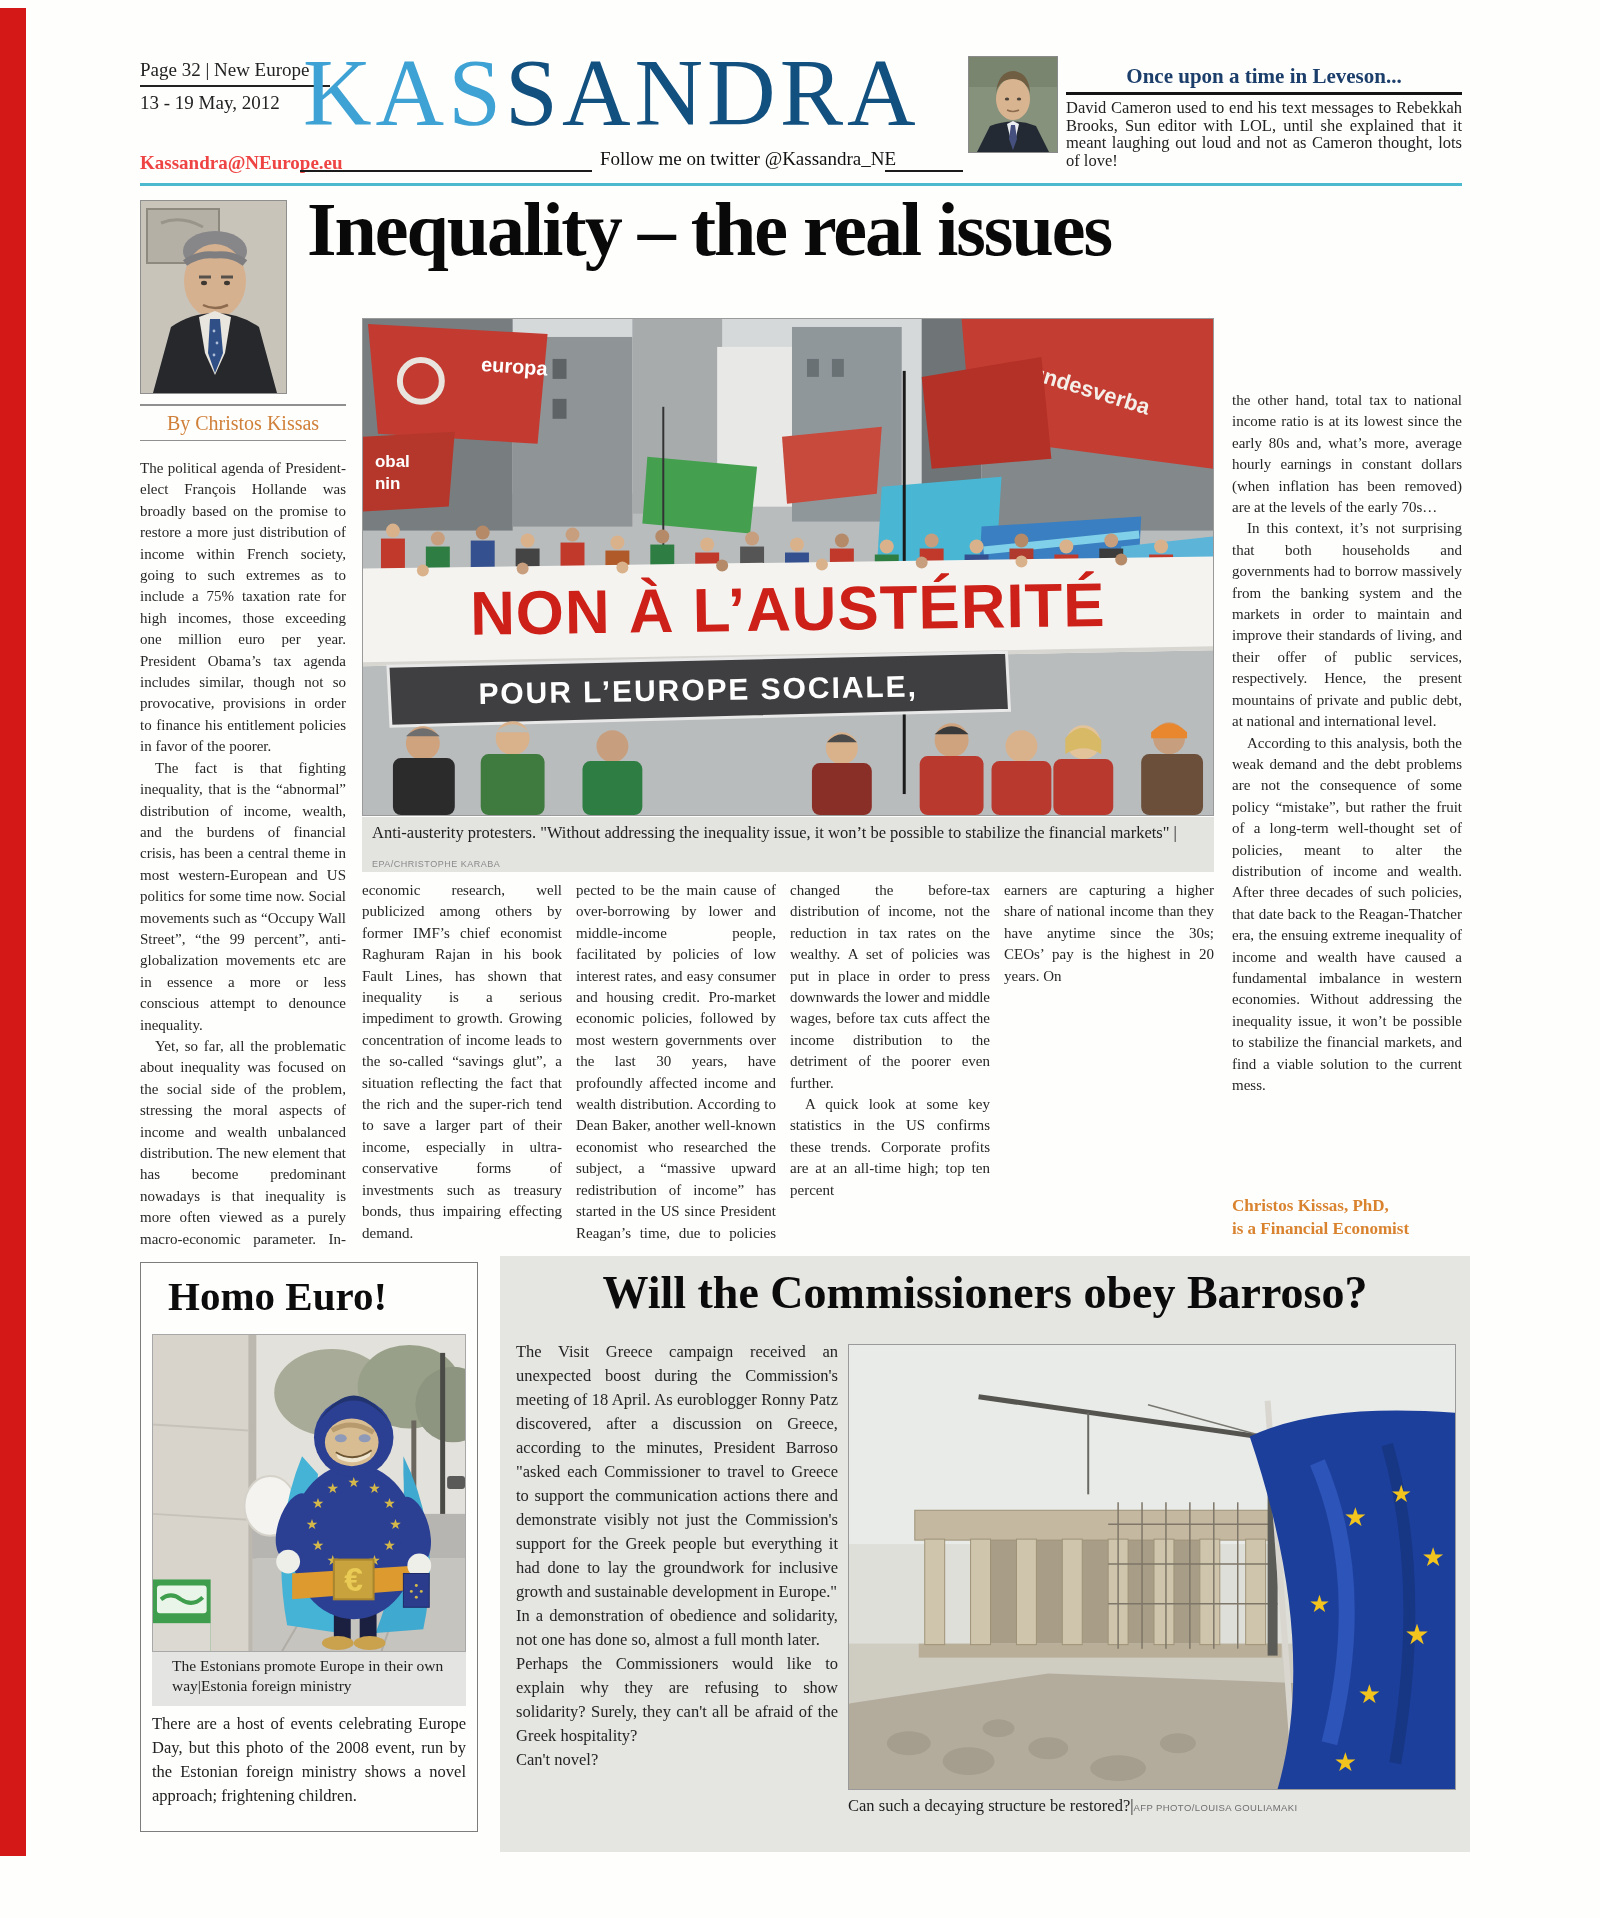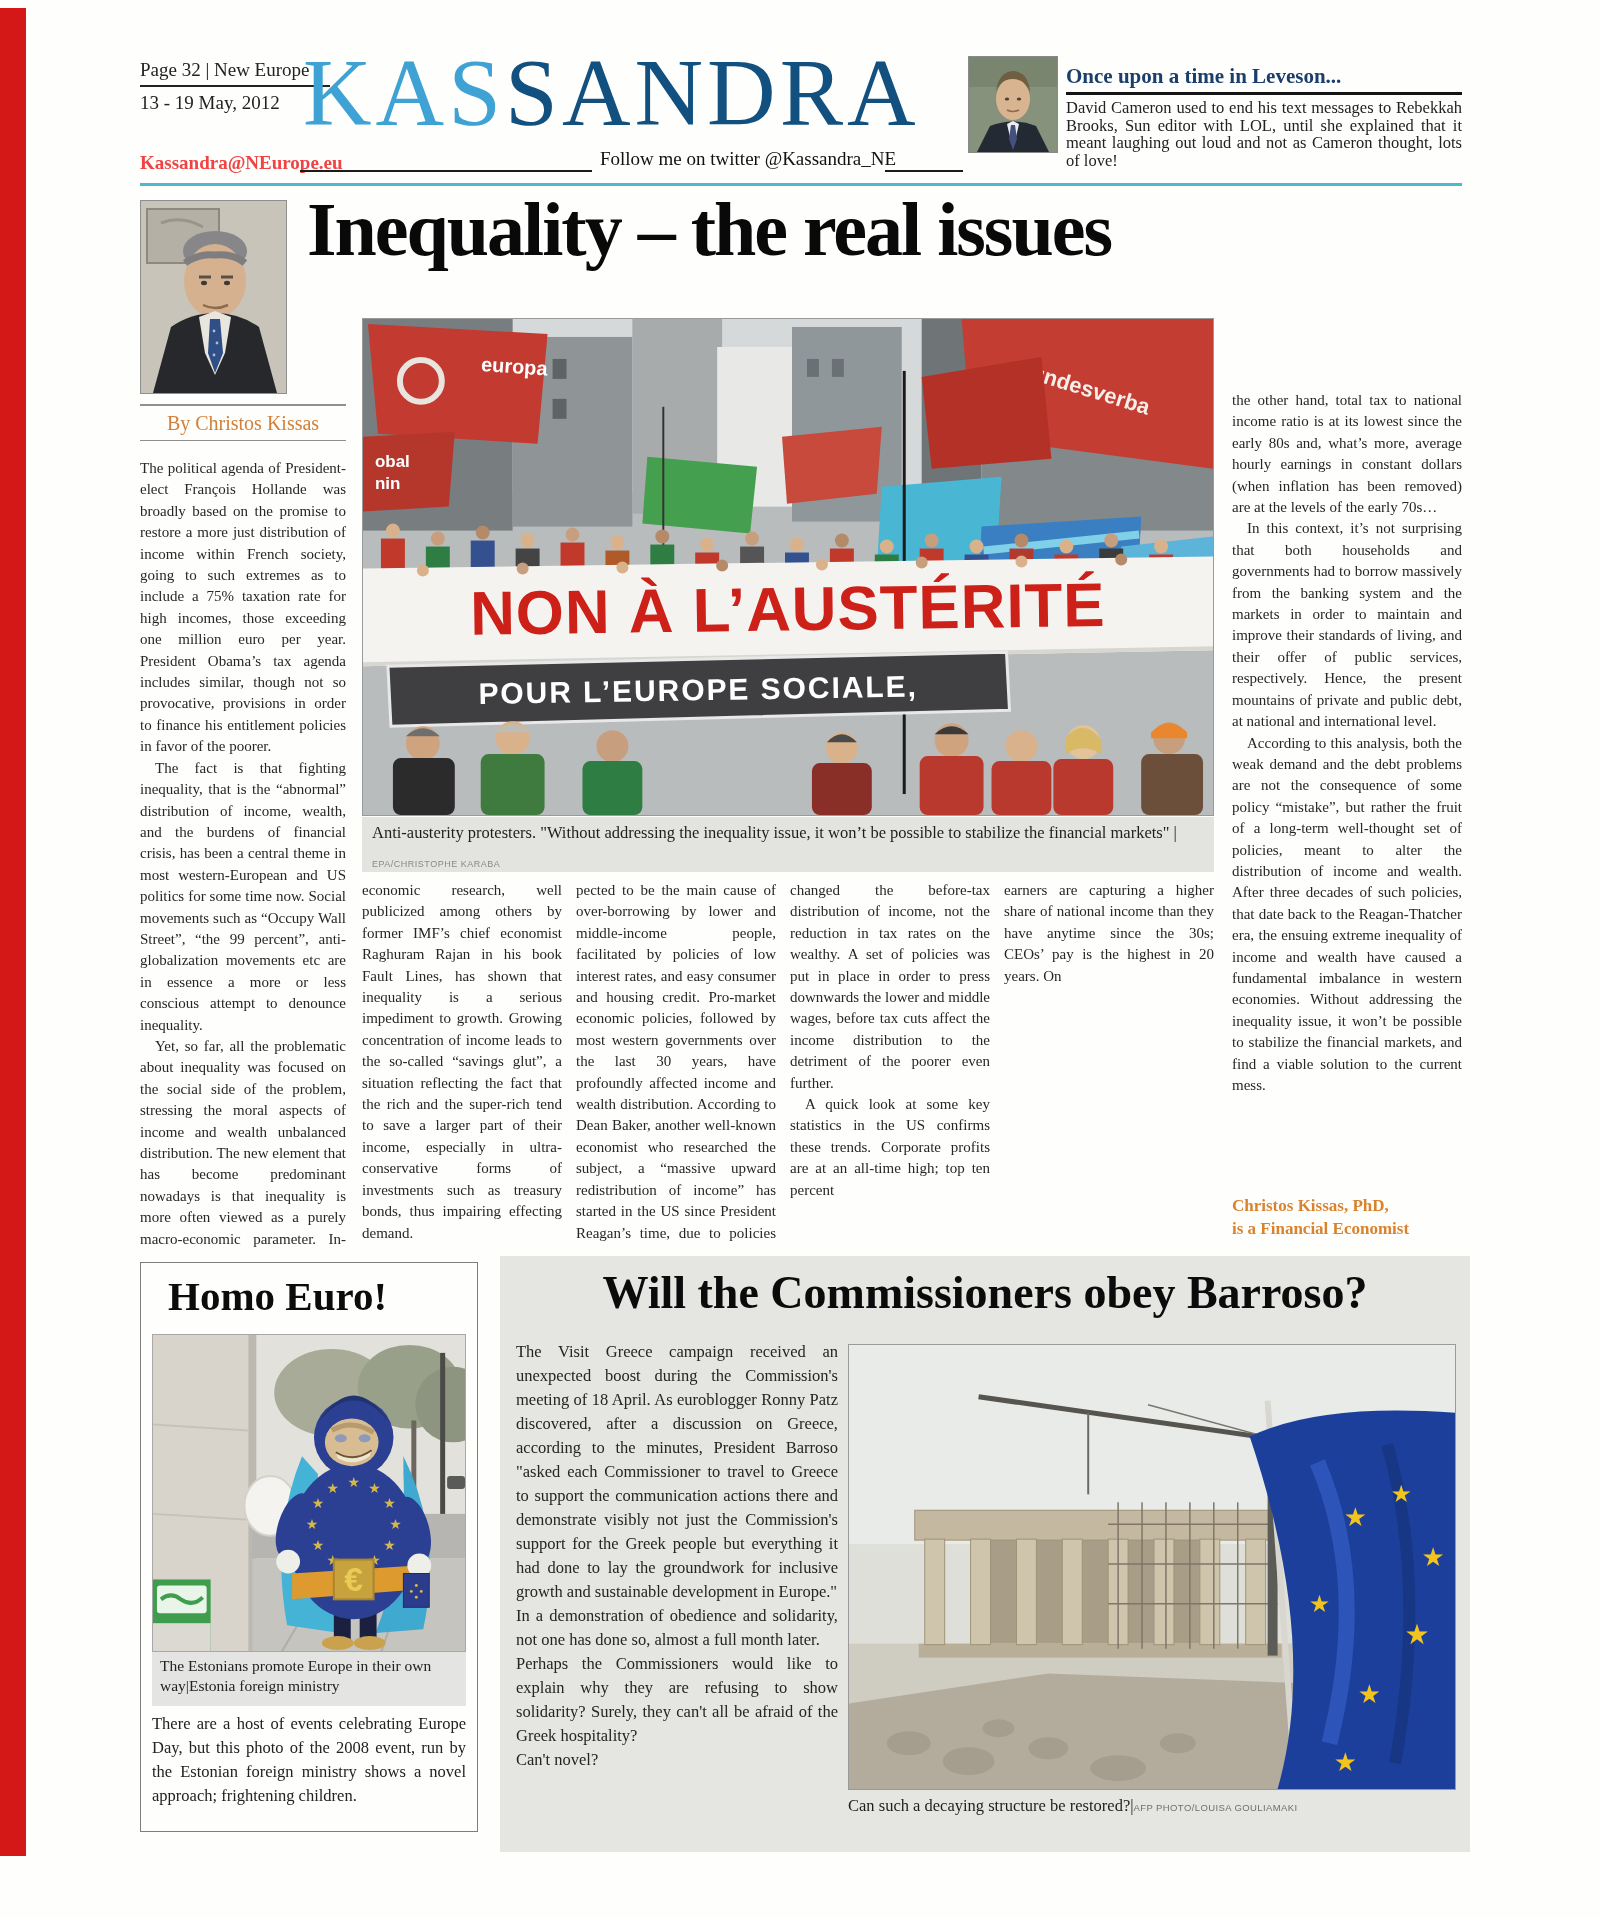--- a/index.html
+++ b/index.html
@@ -15,21 +15,21 @@
   .pageinfo .rule{height:2px;background:#222;margin:4px 0 5px;}
   .email{left:140px;top:152px;font-size:19px;font-weight:bold;color:#ef4444;}
   .email-rule{left:300px;top:170px;width:292px;height:2px;background:#1b1b1b;}
   .email-rule2{left:885px;top:170px;width:78px;height:2px;background:#1b1b1b;}
   .masthead{left:303px;top:46px;font-size:95px;line-height:1;letter-spacing:4px;white-space:nowrap;}
   .masthead .kas{color:#3ea2d4;}
   .masthead .sandra{color:#11507f;}
   .twitter{left:600px;top:148px;width:360px;font-size:19px;color:#111;}
   .cameron{left:968px;top:56px;width:88px;height:95px;border:1px solid #8a8a8a;background:#87927c;}
   .leveson{left:1066px;top:64px;width:396px;}
-  .leveson-title{font-size:21px;font-weight:bold;color:#1c3e6b;}
+  .leveson-title{font-size:21px;font-weight:bold;color:#1c3e6b;text-align:center;}
   .leveson-rule{height:3px;background:#141414;margin:3px 0 4px;}
   .leveson-body{font-size:16.5px;line-height:17.5px;text-align:justify;color:#222;}
   .tealrule{left:140px;top:183px;width:1322px;height:3px;background:#4cb9cf;}
 
   
   .headline{left:307px;top:186px;width:880px;font-size:76px;font-weight:bold;
             letter-spacing:-2px;color:#090909;white-space:nowrap;}
   .authorbox{left:140px;top:200px;width:145px;height:192px;border:1px solid #8f8f8f;
              background:#c9c4ba;padding:0;}
   .bylinewrap{left:140px;top:404px;width:206px;text-align:center;}
@@ -58,21 +58,21 @@
                  letter-spacing:.5px;margin-top:16px;}
 
   
   .homobox{left:140px;top:1262px;width:338px;height:570px;border:1.5px solid #7d7d7d;
            background:#fefefd;box-sizing:border-box;}
   .homo-headline{left:140px;top:1272px;width:338px;text-align:left;font-size:41px;
                  font-weight:bold;color:#0c0c0c;padding-left:28px;}
   .homophoto{left:152px;top:1334px;width:314px;height:318px;border:1px solid #a8a8a8;
              box-sizing:border-box;background:#e3e1db;}
   .homocap{left:152px;top:1652px;width:314px;height:54px;background:#e4e4e2;
-           box-sizing:border-box;padding:4px 8px 0;font-size:15.5px;line-height:20px;color:#222;}
+           box-sizing:border-box;padding:4px 20px 0;font-size:15.5px;line-height:20px;color:#222;}
   .homobody{left:152px;top:1712px;width:314px;font-size:16.5px;line-height:24px;
             text-align:justify;color:#222;}
 
   
   .barroso-panel{left:500px;top:1256px;width:970px;height:596px;background:#e5e5e2;}
   .barroso-headline{left:500px;top:1266px;width:970px;text-align:center;font-size:46px;
                     font-weight:bold;color:#0b0b0b;}
   .barroso-text{left:516px;top:1340px;width:322px;height:505px;font-size:16.5px;
                 line-height:24px;text-align:justify;color:#242424;overflow:hidden;}
   .barroso-text p{margin:0;}

